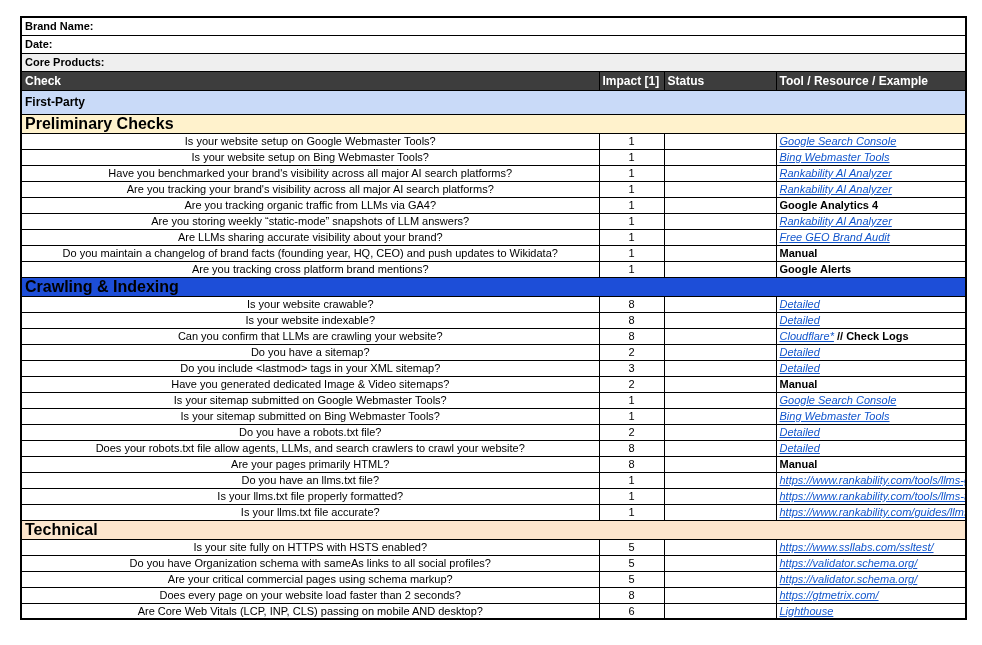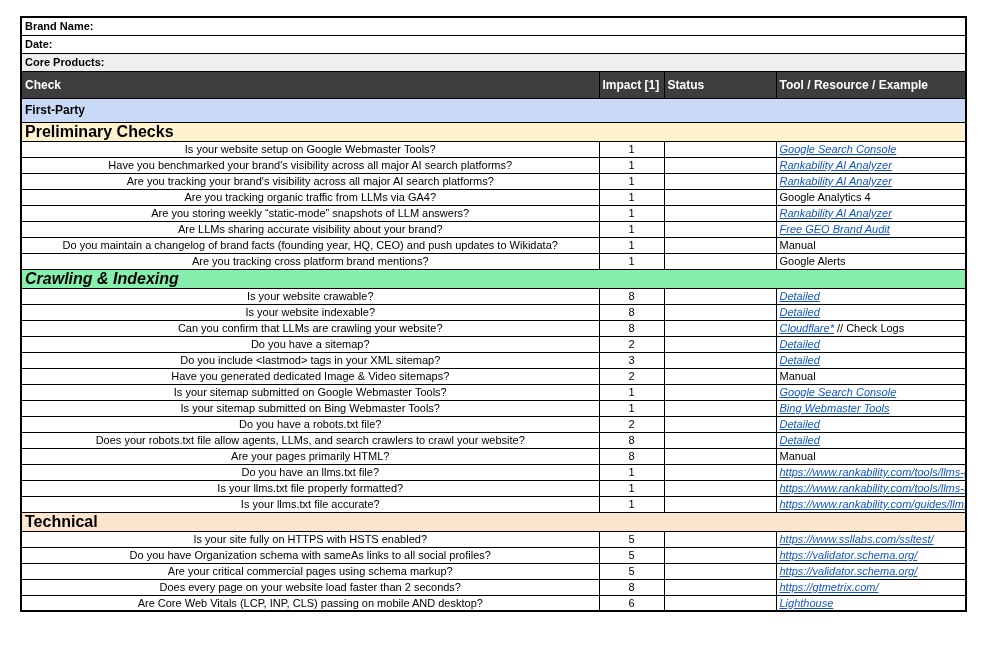--- a/index.html
+++ b/index.html
@@ -3,30 +3,30 @@
 <meta charset="utf-8">
 <style>
   html,body{margin:0;padding:0;background:#ffffff;}
   body{width:982px;height:645px;position:relative;font-family:"Liberation Sans","DejaVu Sans",sans-serif;color:#000;}
   .sheet{position:absolute;left:20px;top:16px;}
   table{border-collapse:collapse;table-layout:fixed;width:945px;}
   td,th{border:1px solid #000;padding:0 3px;vertical-align:middle;overflow:hidden;white-space:nowrap;box-sizing:border-box;}
   table{border:2px solid #000;}
   .meta-row td{height:18px;font-weight:bold;font-size:11px;text-align:left;}
   .meta-alt td{background:var(--meta-alt-bg,#efefef);}
-  .head-row th{height:27px;font-weight:bold;font-size:12px;text-align:left;background:var(--header-bg,#3d3d3d);color:var(--header-text,#fff);}
+  .head-row th{height:19px;font-weight:bold;font-size:12px;text-align:left;background:var(--header-bg,#3d3d3d);color:var(--header-text,#fff);}
   .group-row td{height:24px;font-weight:bold;font-size:12px;background:var(--first-party-bg,#c9daf8);}
   .section-row td{height:16px;font-weight:bold;font-size:16px;}
   .data-row td{height:16px;font-size:11px;}
   .check-cell{text-align:center;}
   .impact-cell{text-align:center;}
   .status-cell{}
   .tool-cell{text-align:left;}
   .link{color:var(--link-color,#1155cc);text-decoration:underline;cursor:pointer;font-style:italic;}
-  .plain{color:#000;}
+  .plain{color:#000;font-weight:bold;}
 </style>
 </head>
 <body>
 
 <div class="sheet">
   <table>
     <colgroup>
       <col style="width:578px">
       <col style="width:65px">
       <col style="width:112px">
@@ -56,20 +56,26 @@
         <tr class="section-row">
           <td class="" colspan="4" style="background: rgb(255, 242, 204);">Preliminary Checks</td>
         </tr>
         <tr class="data-row">
           <td class="check-cell">Is your website setup on Google Webmaster Tools?</td>
           <td class="impact-cell">1</td>
           <td class="status-cell"></td>
           <td class="tool-cell"><span class="link">Google Search Console</span></td>
         </tr>
         <tr class="data-row">
+          <td class="check-cell">Is your website setup on Bing Webmaster Tools?</td>
+          <td class="impact-cell">1</td>
+          <td class="status-cell"></td>
+          <td class="tool-cell"><span class="link">Bing Webmaster Tools</span></td>
+        </tr>
+        <tr class="data-row">
           <td class="check-cell">Have you benchmarked your brand's visibility across all major AI search platforms?</td>
           <td class="impact-cell">1</td>
           <td class="status-cell"></td>
           <td class="tool-cell"><span class="link">Rankability AI Analyzer</span></td>
         </tr>
         <tr class="data-row">
           <td class="check-cell">Are you tracking your brand's visibility across all major AI search platforms?</td>
           <td class="impact-cell">1</td>
           <td class="status-cell"></td>
           <td class="tool-cell"><span class="link">Rankability AI Analyzer</span></td>
@@ -98,21 +104,21 @@
           <td class="status-cell"></td>
           <td class="tool-cell"><span class="plain">Manual</span></td>
         </tr>
         <tr class="data-row">
           <td class="check-cell">Are you tracking cross platform brand mentions?</td>
           <td class="impact-cell">1</td>
           <td class="status-cell"></td>
           <td class="tool-cell"><span class="plain">Google Alerts</span></td>
         </tr>
         <tr class="section-row">
-          <td class="" colspan="4" style="background: #86efac; font-style: italic;">Crawling &amp; Indexing</td>
+          <td class="" colspan="4" style="background: #1d4ed8;">Crawling &amp; Indexing</td>
         </tr>
         <tr class="data-row">
           <td class="check-cell">Is your website crawable?</td>
           <td class="impact-cell">8</td>
           <td class="status-cell"></td>
           <td class="tool-cell"><span class="link">Detailed</span></td>
         </tr>
         <tr class="data-row">
           <td class="check-cell">Is your website indexable?</td>
           <td class="impact-cell">8</td>

